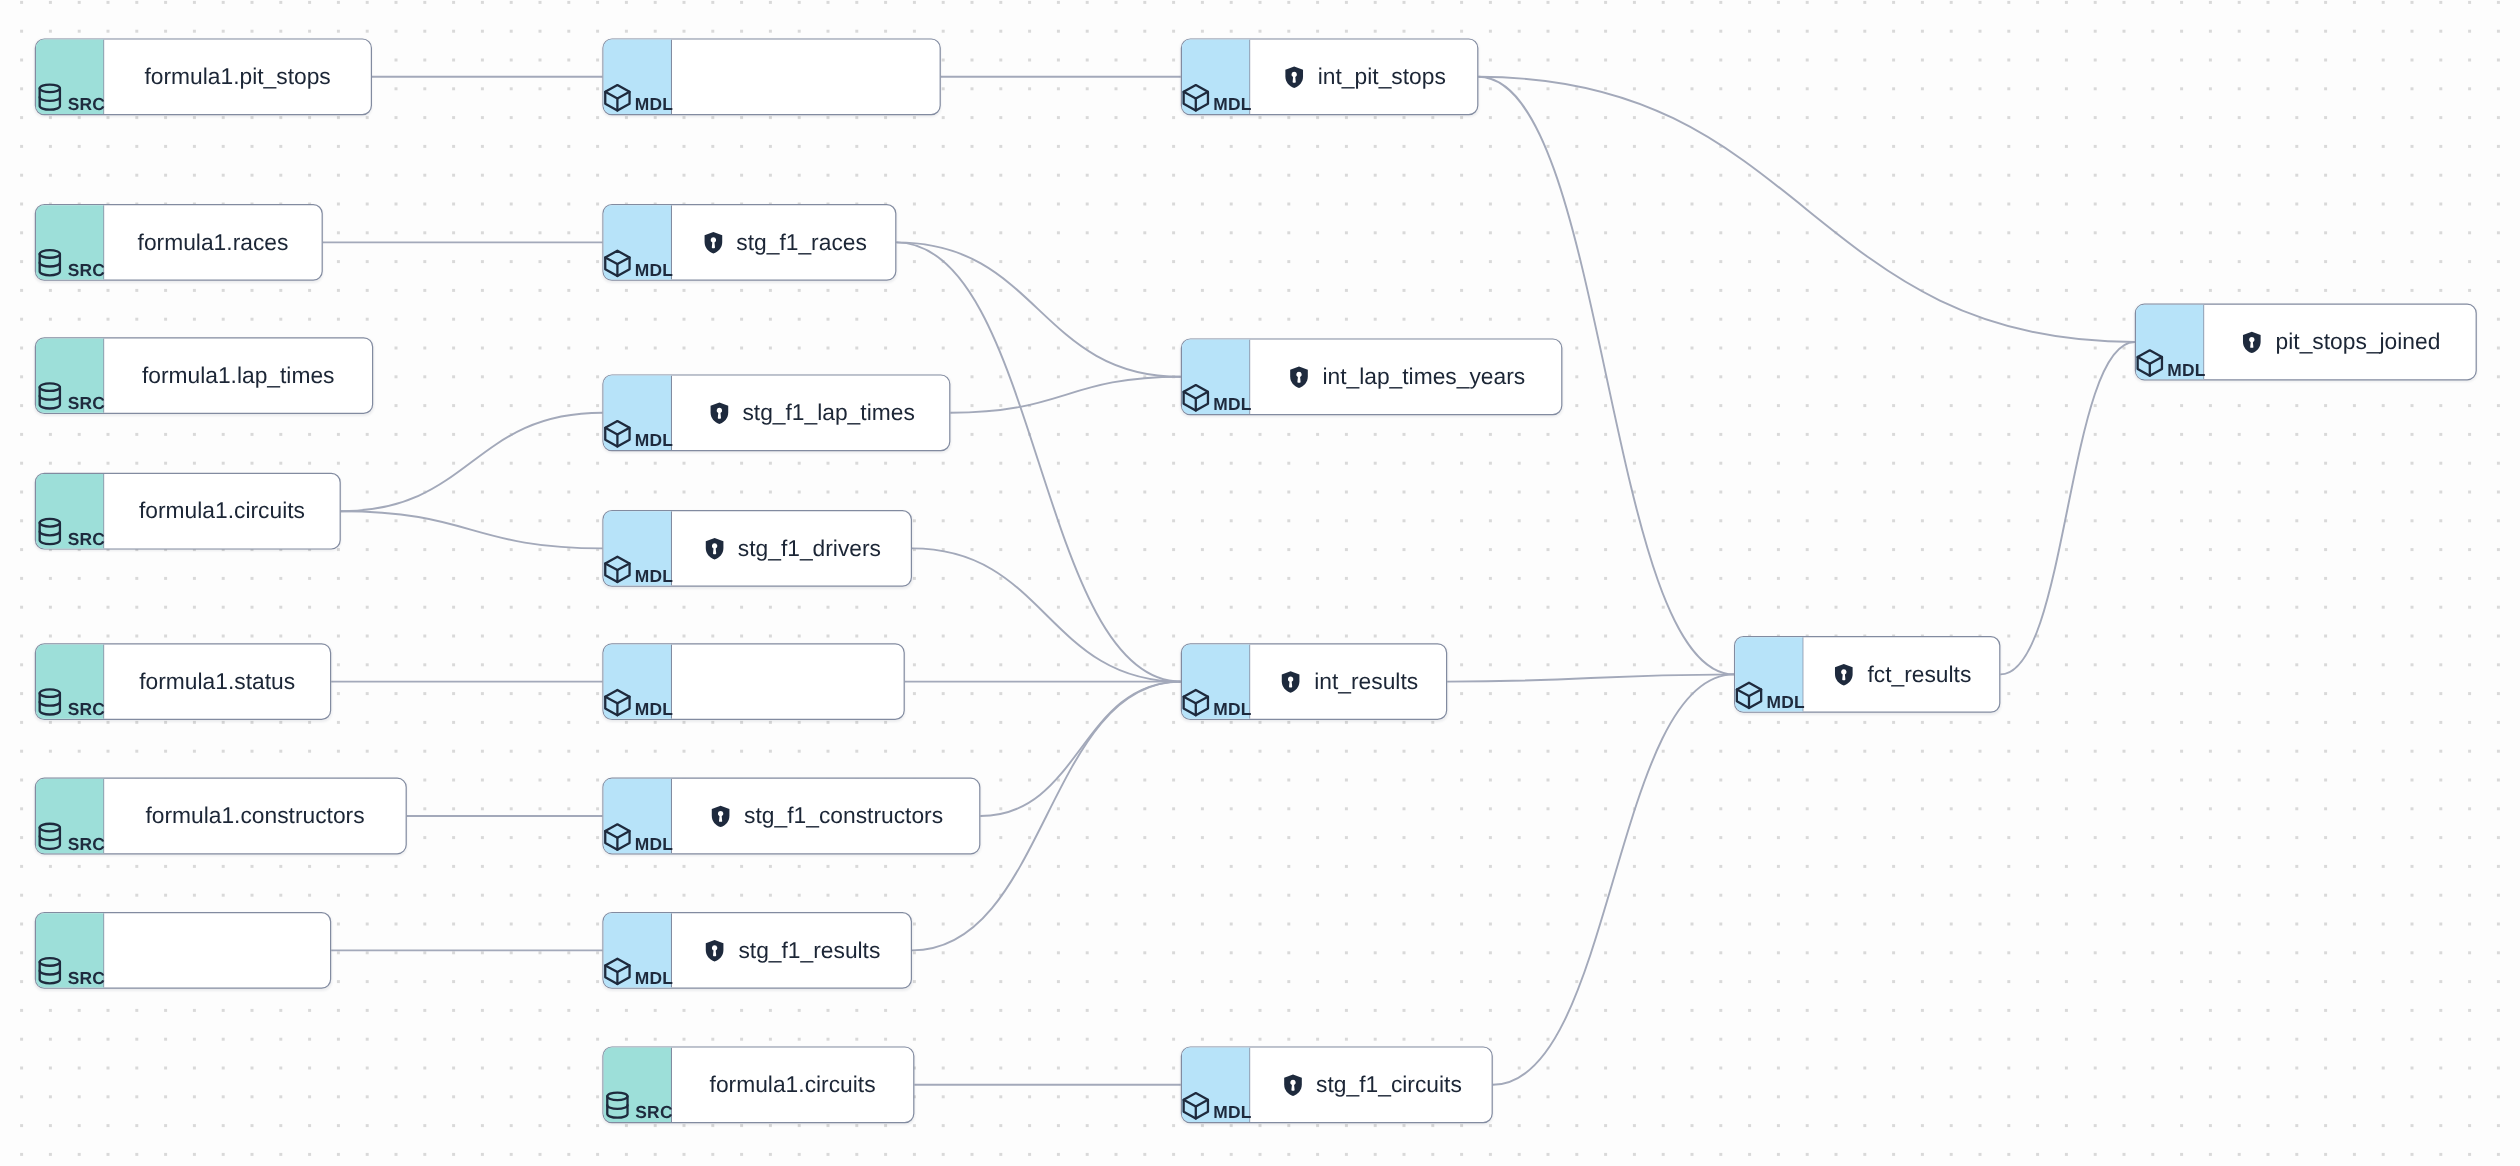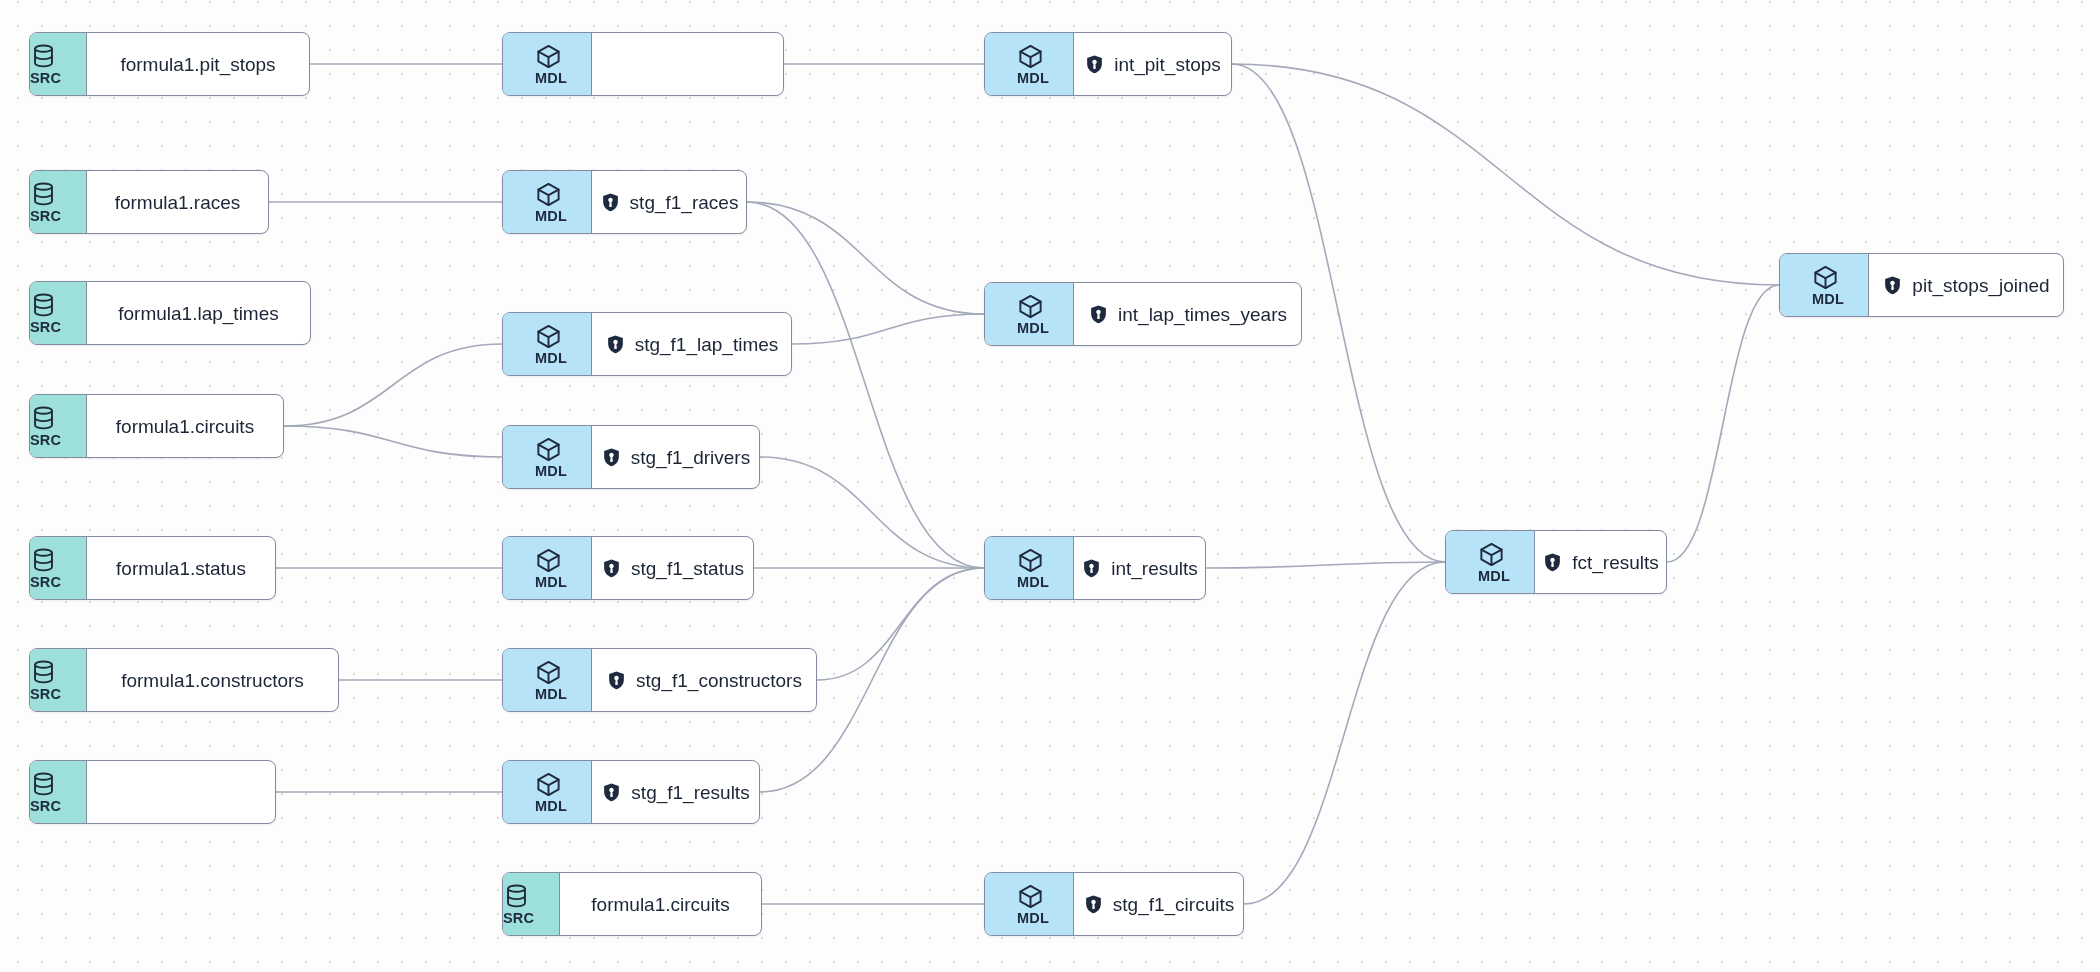--- a/index.html
+++ b/index.html
@@ -34,29 +34,28 @@
     border: 1.6px solid #828ba0;
     border-radius: 8px;
     box-sizing: border-box;
     box-shadow: 0 1px 2px rgba(30,42,61,0.08);
     cursor: pointer;
   }
   .badge {
     width: 56px;
     flex: 0 0 56px;
     display: flex;
-    flex-direction: column;
-    align-items: flex-start;
+    align-items: flex-end;
     justify-content: center;
     gap: 1px;
     border-right: 1.6px solid #828ba0;
     border-radius: 6.5px 0 0 6.5px;
   }
   .node.source .badge { background: #9ddfd9; }
-  .node.model  .badge { background: #b7e3f9; padding-left: 32px; }
+  .node.model  .badge { background: #b7e3f9; }
   .badge .badge-label {
     font-size: 14.5px;
     font-weight: 600;
     color: #1e2a3d;
     line-height: 1;
     letter-spacing: 0.2px;
   }
   .badge svg { display: block; }
   .body {
     flex: 1 1 auto;
@@ -298,29 +297,20 @@
         <div class="badge">
           <span>
             <svg width="27" height="27" viewBox="0 0 24 24" fill="none" stroke="#1e2a3d" stroke-width="1.7" stroke-linecap="round" stroke-linejoin="round">
               <path d="M12 2.6 21 7.6 21 16.4 12 21.4 3 16.4 3 7.6 Z"></path>
               <path d="M3 7.6 12 12.5 21 7.6"></path>
               <path d="M12 12.5 V 21.4"></path>
             </svg>
           </span>
           <span class="badge-label">MDL</span>
         </div>
-        <div class="body">
-          <span class="shield">
-            <svg width="21" height="21" viewBox="0 0 24 24">
-              <path fill="#1e2a3d" d="M12 1.6l8.4 3.1v6.4c0 5.3-3.5 9.3-8.4 10.9C7.1 20.4 3.6 16.4 3.6 11.1V4.7L12 1.6z"></path>
-              <path fill="#ffffff" d="M12 6.6a2.6 2.6 0 0 1 1.05 4.98l.45 4.52a.8.8 0 0 1-.8.9h-1.4a.8.8 0 0 1-.8-.9l.45-4.52A2.6 2.6 0 0 1 12 6.6z"></path>
-            </svg>
-          </span>
-          <span class="label">stg_f1_status</span>
-        </div>
       </div>
       <div class="node model" style="left: 984px; top: 536px; width: 222px; height: 64px;">
         <div class="badge">
           <span>
             <svg width="27" height="27" viewBox="0 0 24 24" fill="none" stroke="#1e2a3d" stroke-width="1.7" stroke-linecap="round" stroke-linejoin="round">
               <path d="M12 2.6 21 7.6 21 16.4 12 21.4 3 16.4 3 7.6 Z"></path>
               <path d="M3 7.6 12 12.5 21 7.6"></path>
               <path d="M12 12.5 V 21.4"></path>
             </svg>
           </span>

